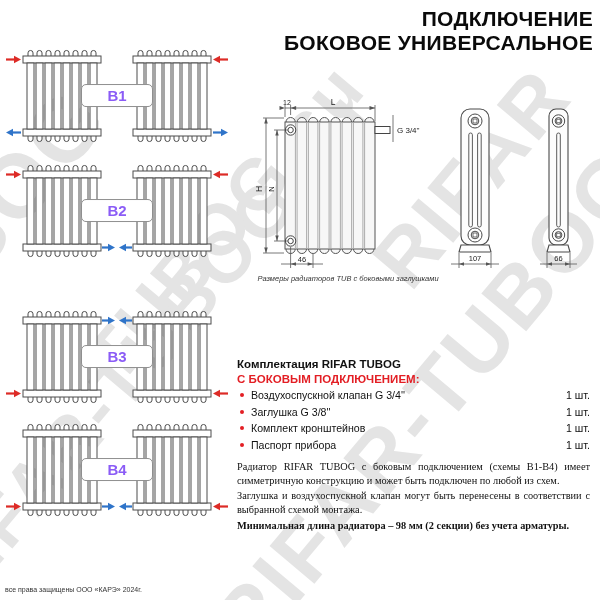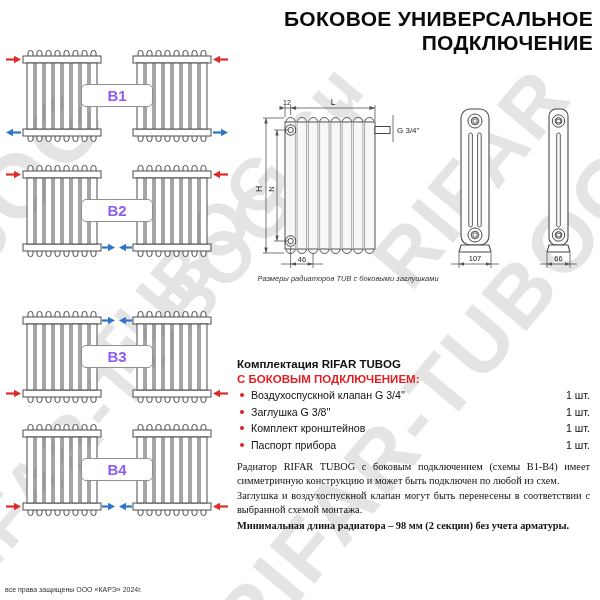--- a/index.html
+++ b/index.html
@@ -40,22 +40,22 @@
 
   <div class="watermarks">
     <span style="left:-130px;top:310px;font-size:90px">TUBOG</span>
     <span style="left:-60px;top:555px;font-size:72px">RIFAR-TUBOG.su</span>
     <span style="left:230px;top:590px;font-size:85px">RIFAR-TUBOG</span>
     <span style="left:390px;top:230px;font-size:80px">RIFAR</span>
     <span style="left:100px;top:330px;font-size:72px">TUBOG.su</span>
   </div>
 
   <div class="title">
+    <div>ПОДКЛЮЧЕНИЕ</div>
     <div>БОКОВОЕ УНИВЕРСАЛЬНОЕ</div>
-    <div>ПОДКЛЮЧЕНИЕ</div>
   </div>
 
   <div id="schemes">
       <div class="scheme-row" style="top: 46px;">
         <svg width="222" height="100" viewBox="0 0 222 100">
           <rect x="22" y="4.5" width="5" height="8" rx="2.4" fill="#ffffff" stroke="#4d4d4d" stroke-width="1"></rect>
           <rect x="22" y="87.5" width="5" height="8" rx="2.4" fill="#ffffff" stroke="#4d4d4d" stroke-width="1"></rect>
           <rect x="31" y="4.5" width="5" height="8" rx="2.4" fill="#ffffff" stroke="#4d4d4d" stroke-width="1"></rect>
           <rect x="31" y="87.5" width="5" height="8" rx="2.4" fill="#ffffff" stroke="#4d4d4d" stroke-width="1"></rect>
           <rect x="40" y="4.5" width="5" height="8" rx="2.4" fill="#ffffff" stroke="#4d4d4d" stroke-width="1"></rect>

